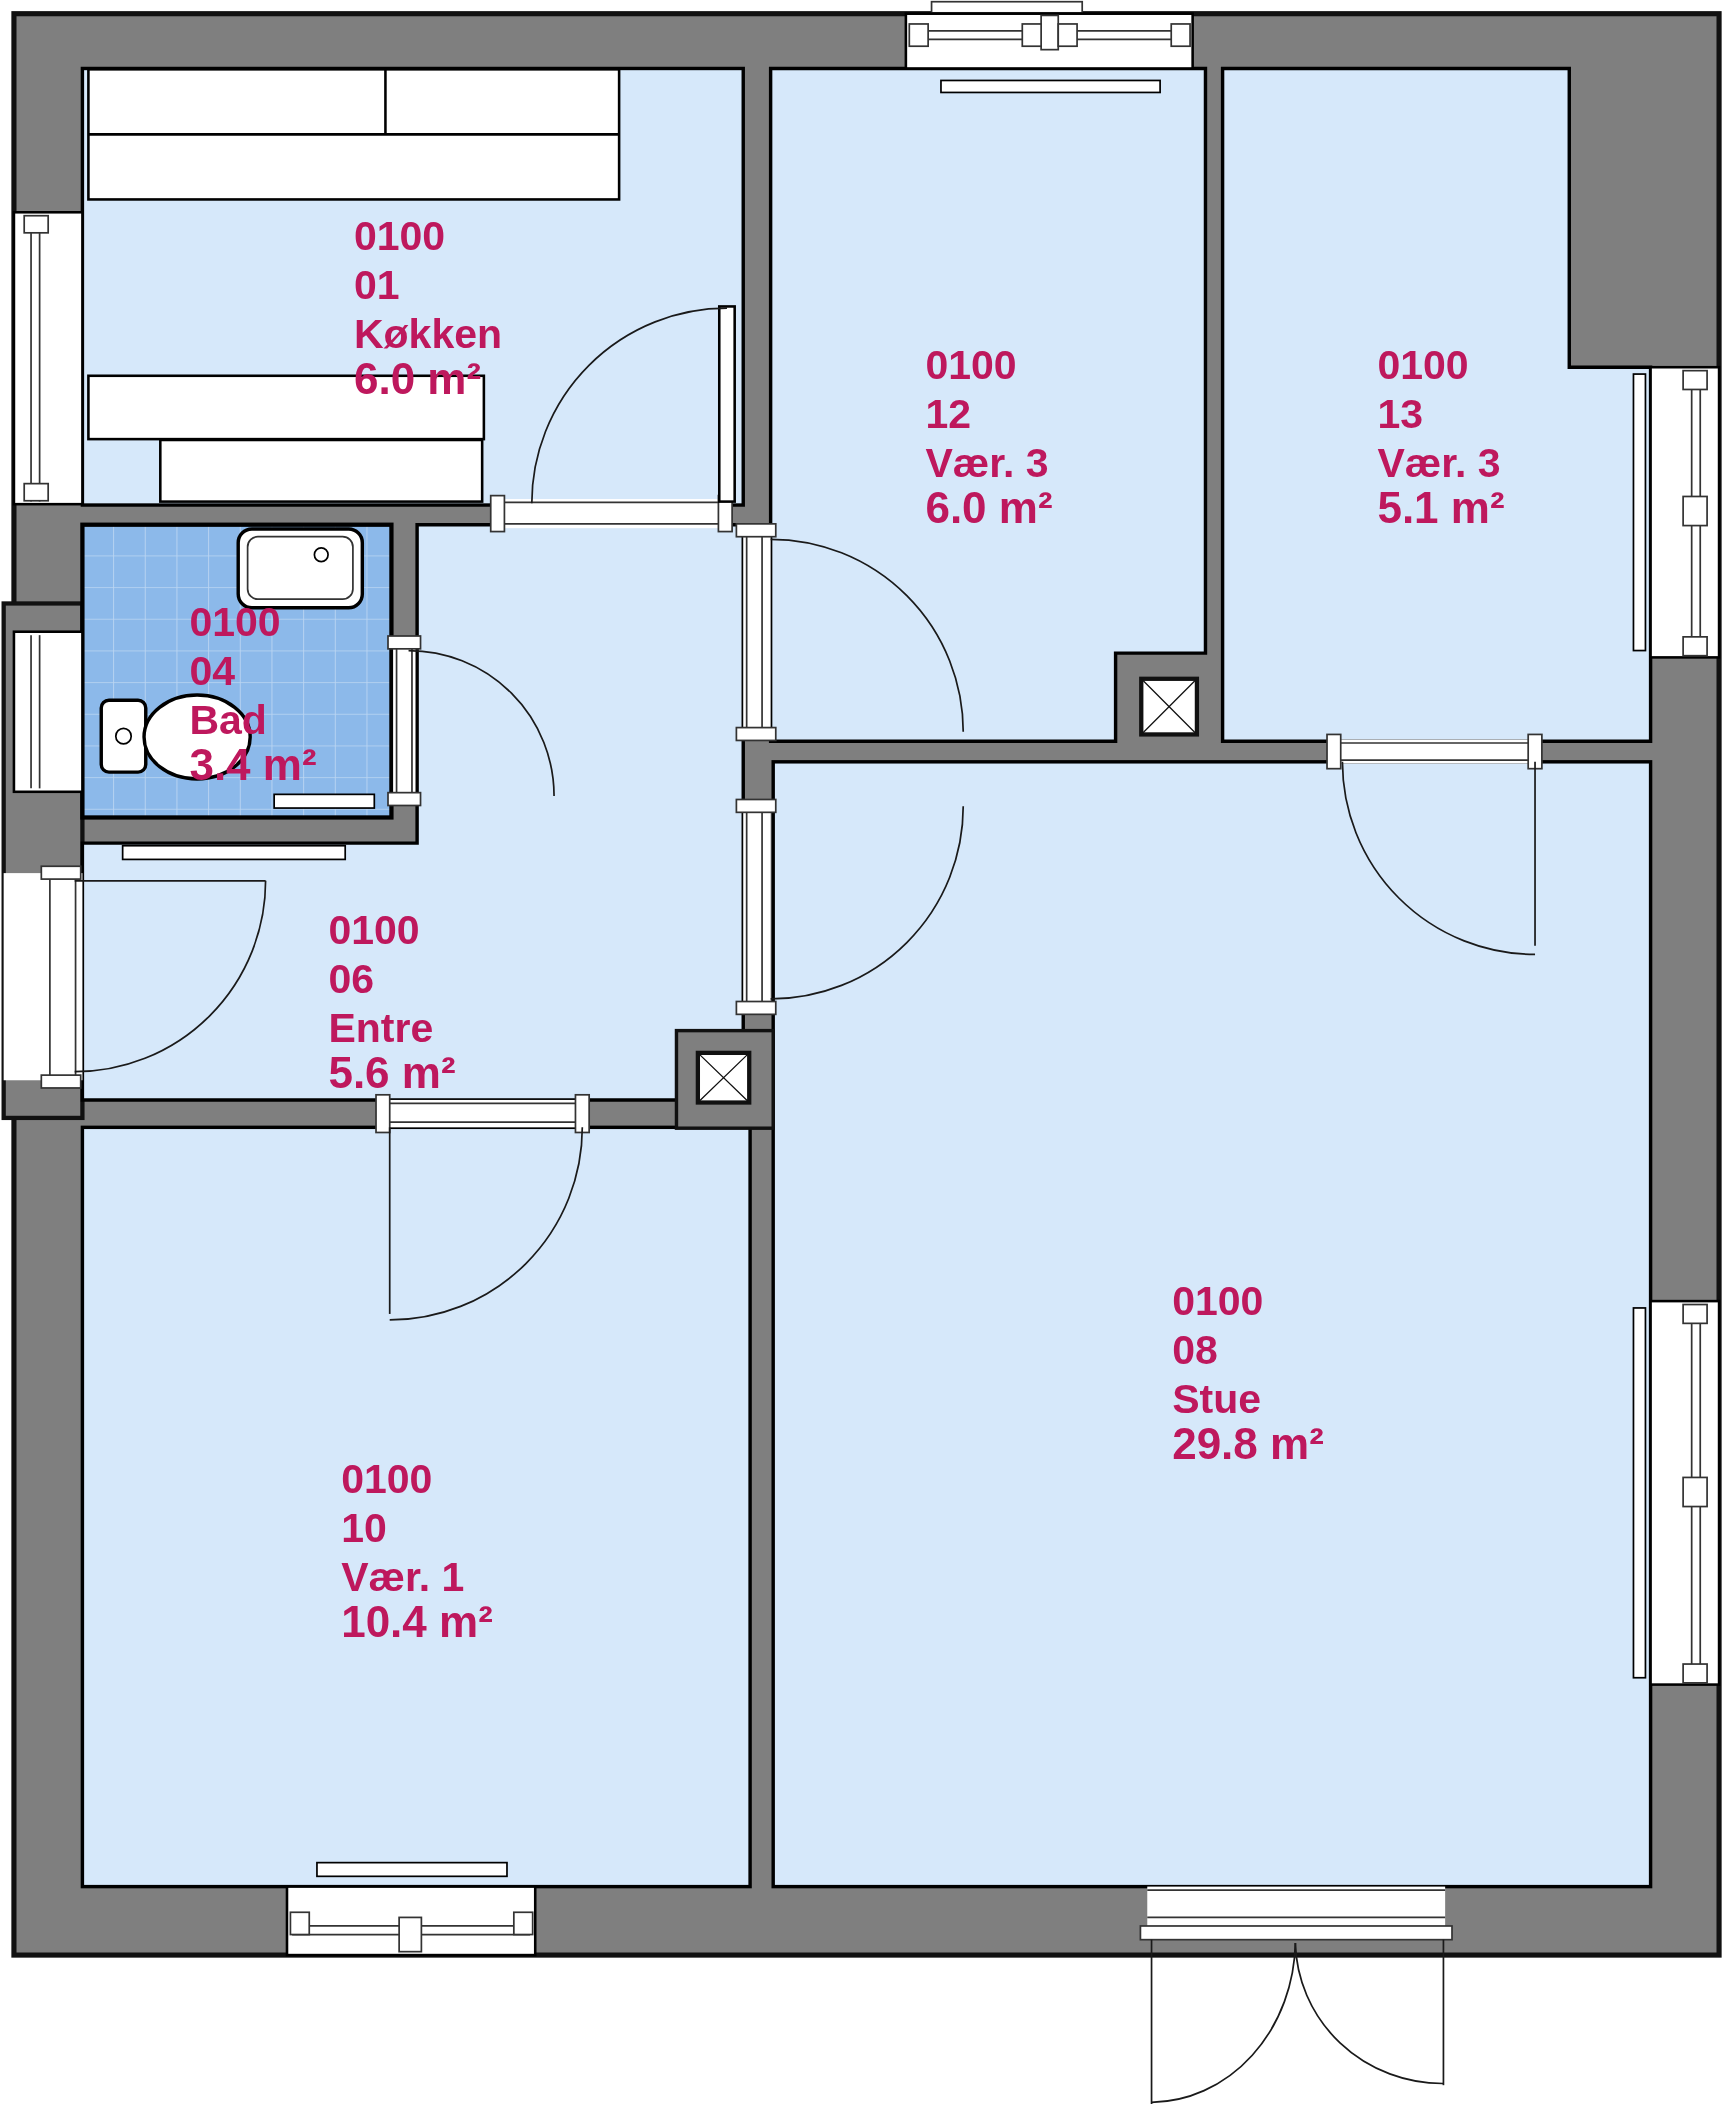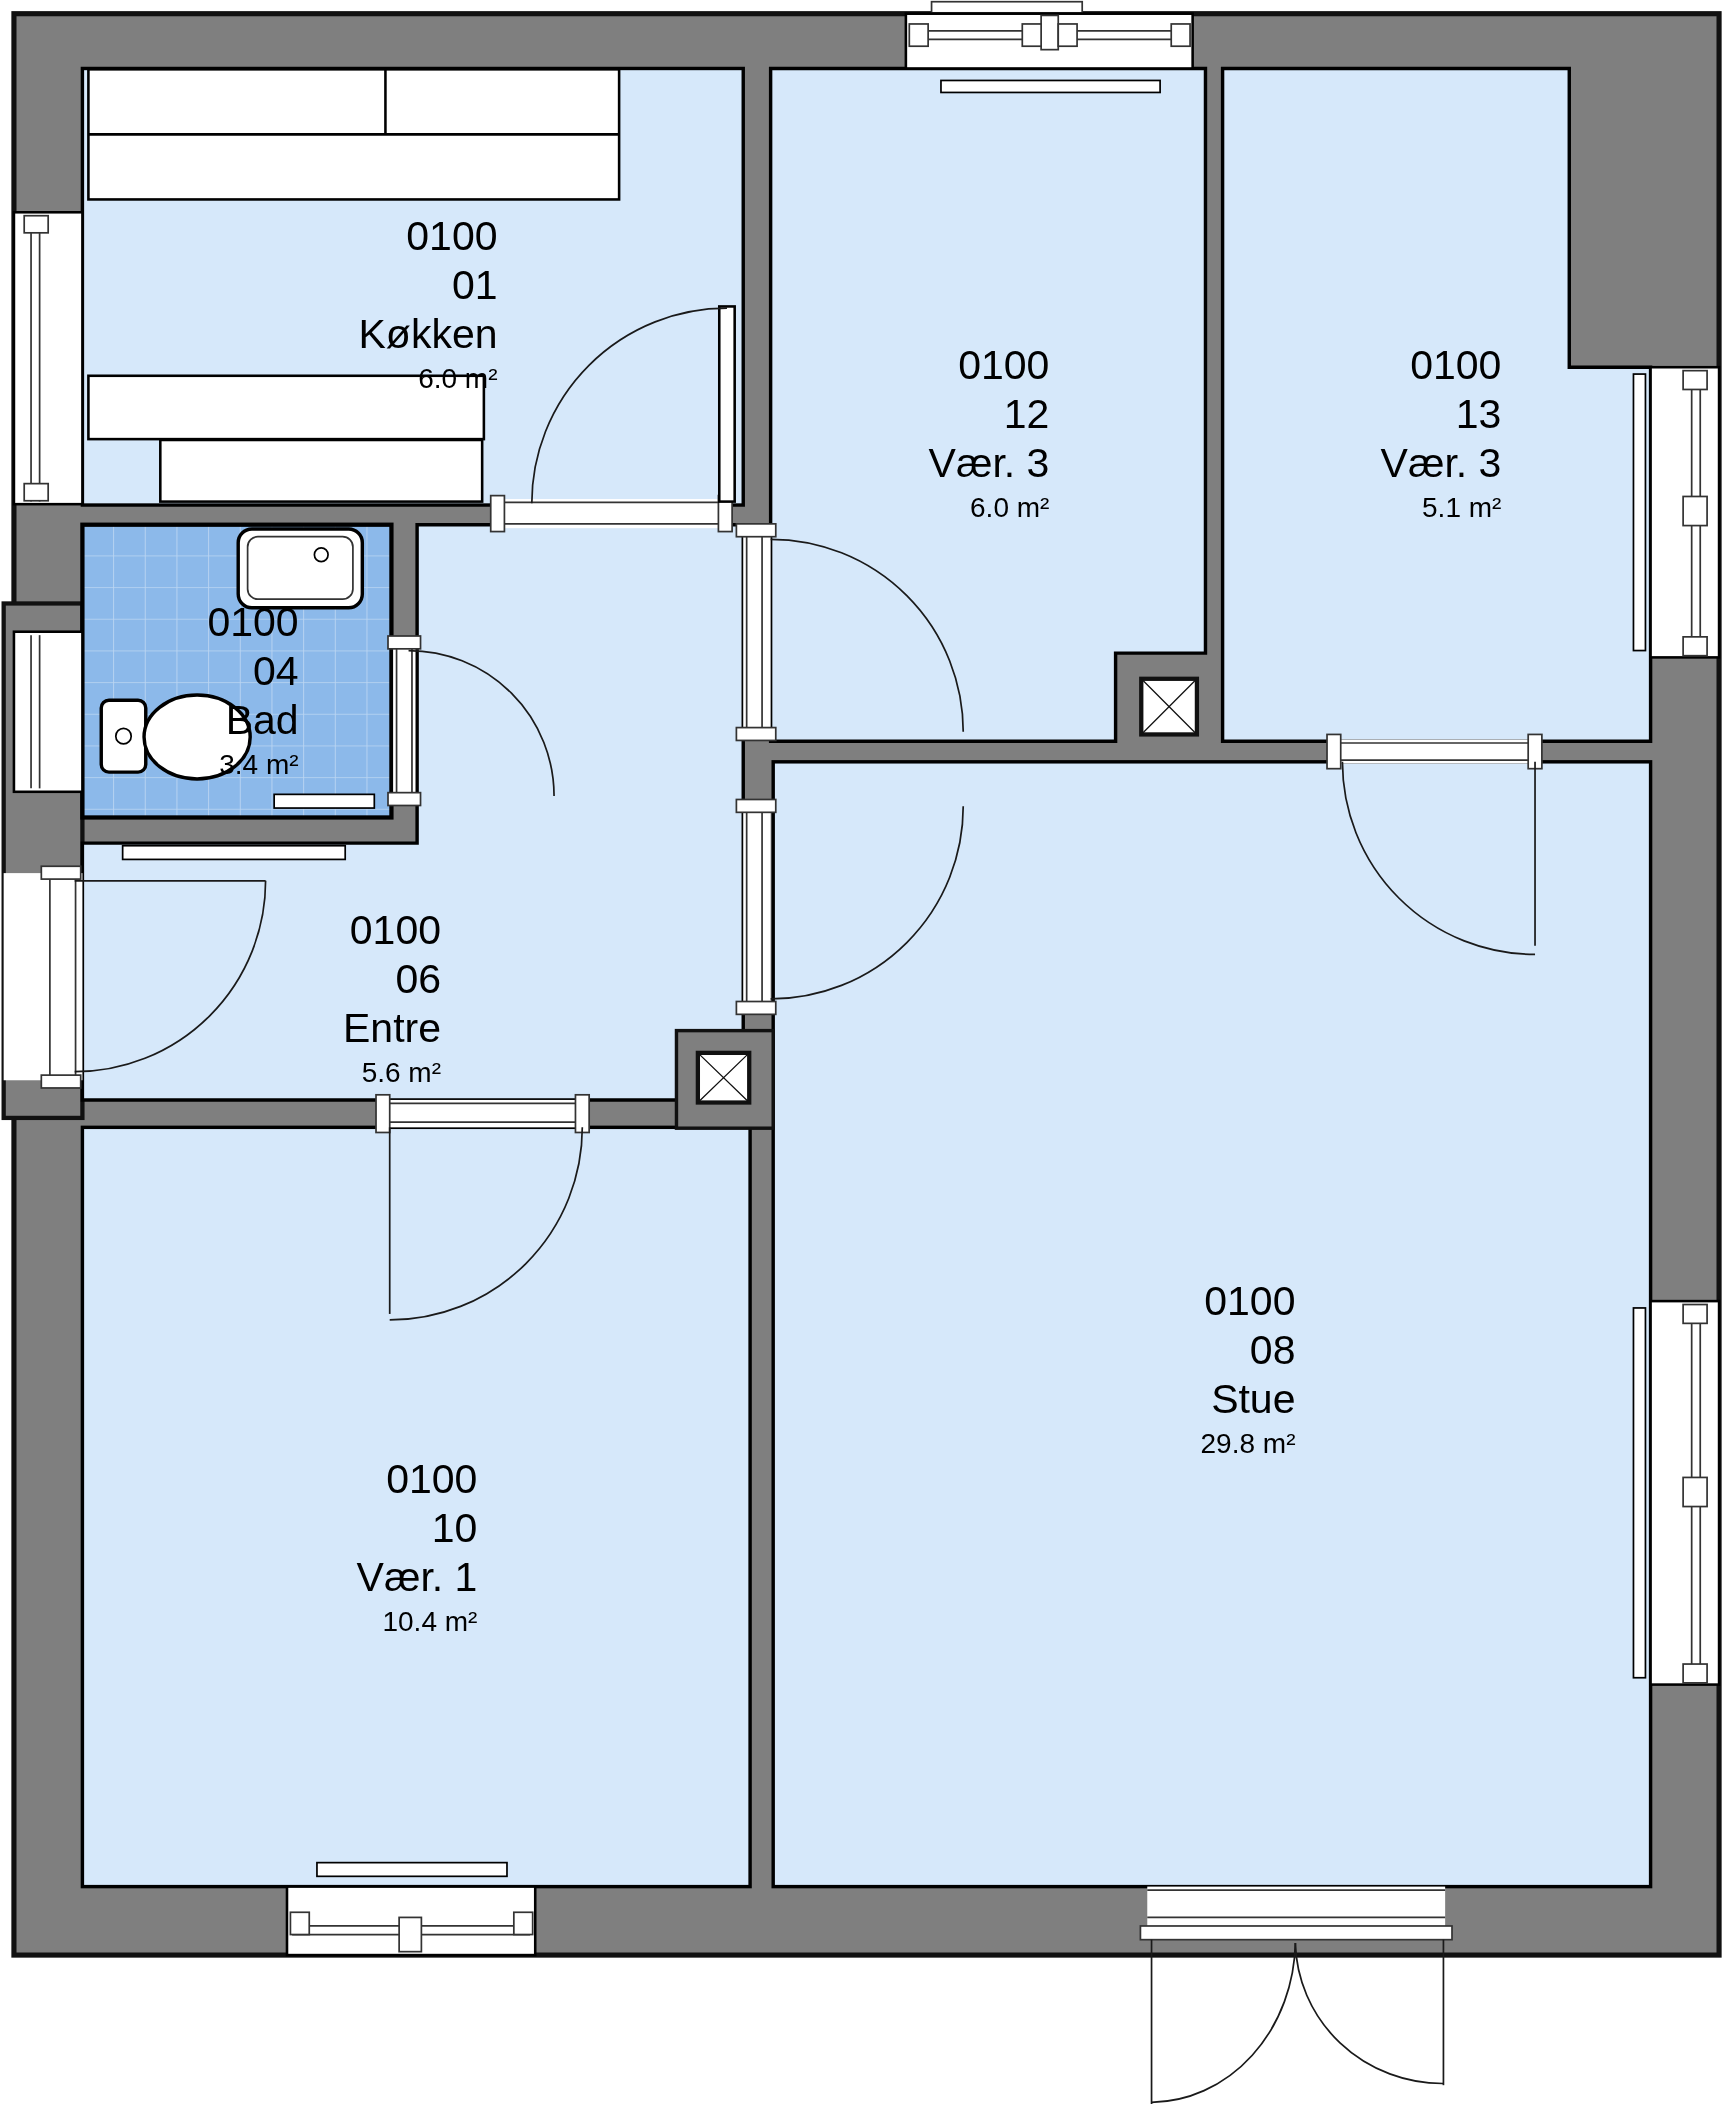--- a/index.html
+++ b/index.html
@@ -1,19 +1,19 @@
 <!DOCTYPE html>
 <html style="font-size:13.7px"><head>
 <meta charset="utf-8">
 <style>
   html,body{margin:0;padding:0;background:#ffffff;}
   body{width:1733px;height:2122px;position:relative;font-family:"Liberation Sans",sans-serif;}
   #plan-svg{position:absolute;left:0;top:0;}
-  .room-label{position:absolute;transform:translateX(-50%);text-align:right;color:#000000;line-height:49px;font-size:41px;white-space:nowrap;}
-  .room-label .area{font-size:28px;line-height:39px;}
+  .room-label{position:absolute;transform:translateX(-50%);text-align:left;color:#be185d;line-height:49px;font-size:41px;white-space:nowrap;font-weight:bold;}
+  .room-label .area{font-size:44px;line-height:39px;}
 </style>
 </head>
 <body>
 
 <svg id="plan-svg" width="1733" height="2122" viewBox="0 0 2024 2479">
   <defs>
     <pattern id="tiles" width="37" height="37" patternUnits="userSpaceOnUse" x="96" y="613">
       <rect width="37" height="37" fill="#8cb9ea"></rect>
       <path d="M37,0 L37,37 M0,37 L37,37" stroke="#bcd6f3" stroke-width="2" fill="none"></path>
     </pattern>

